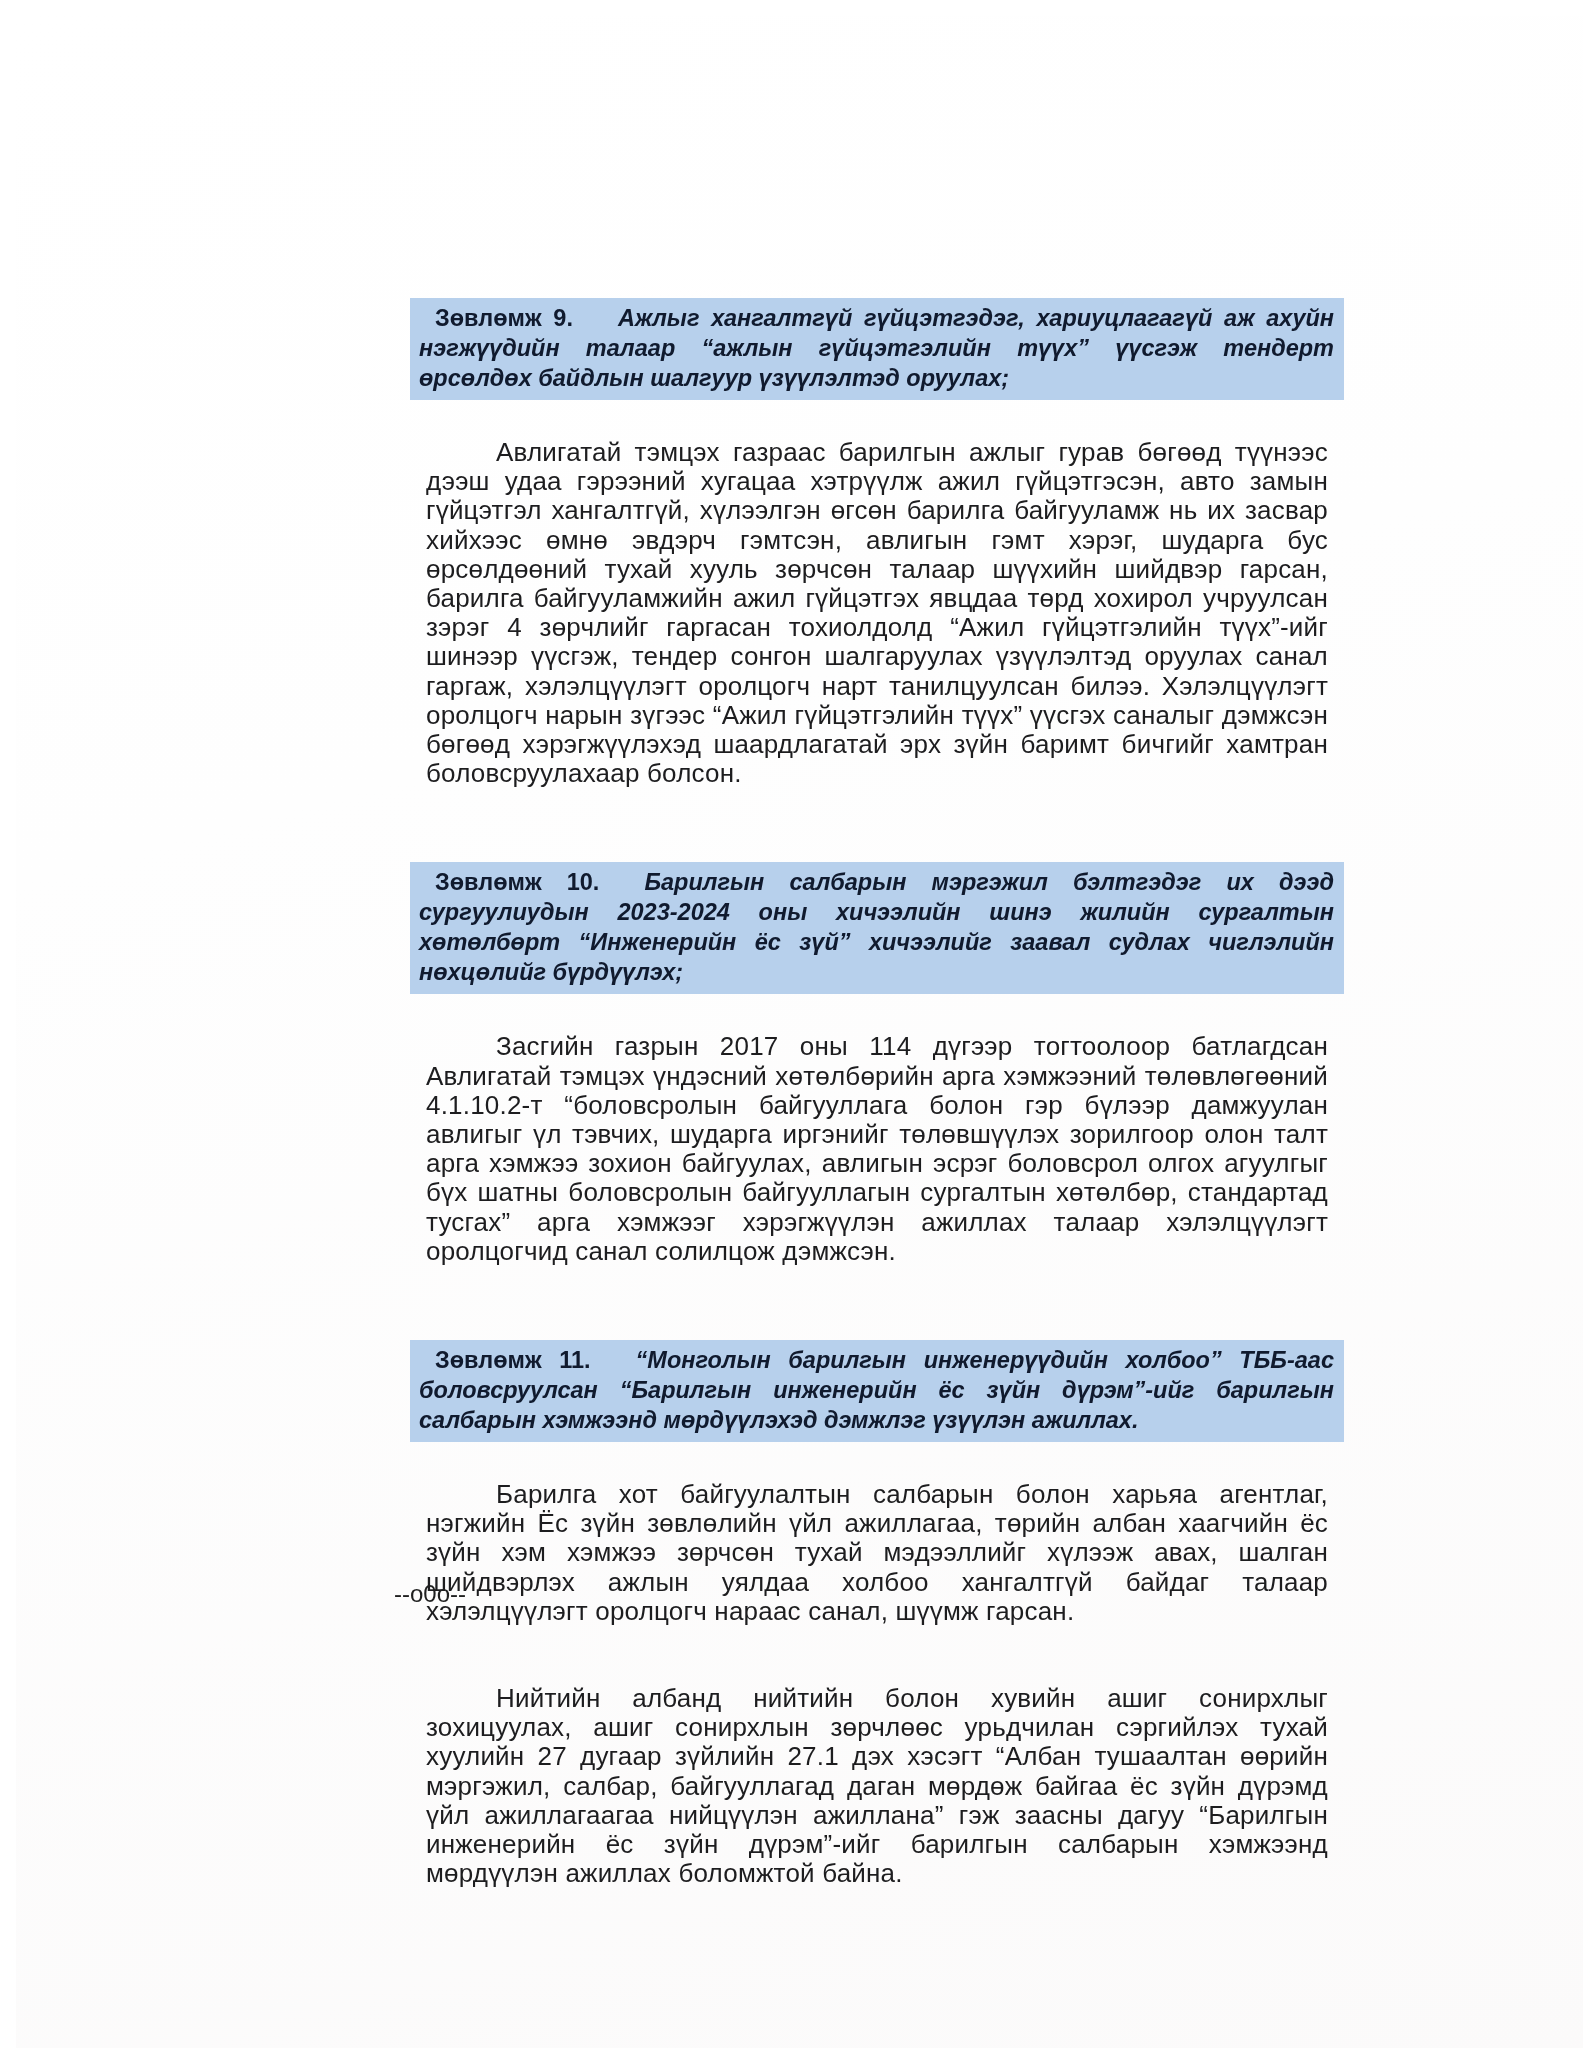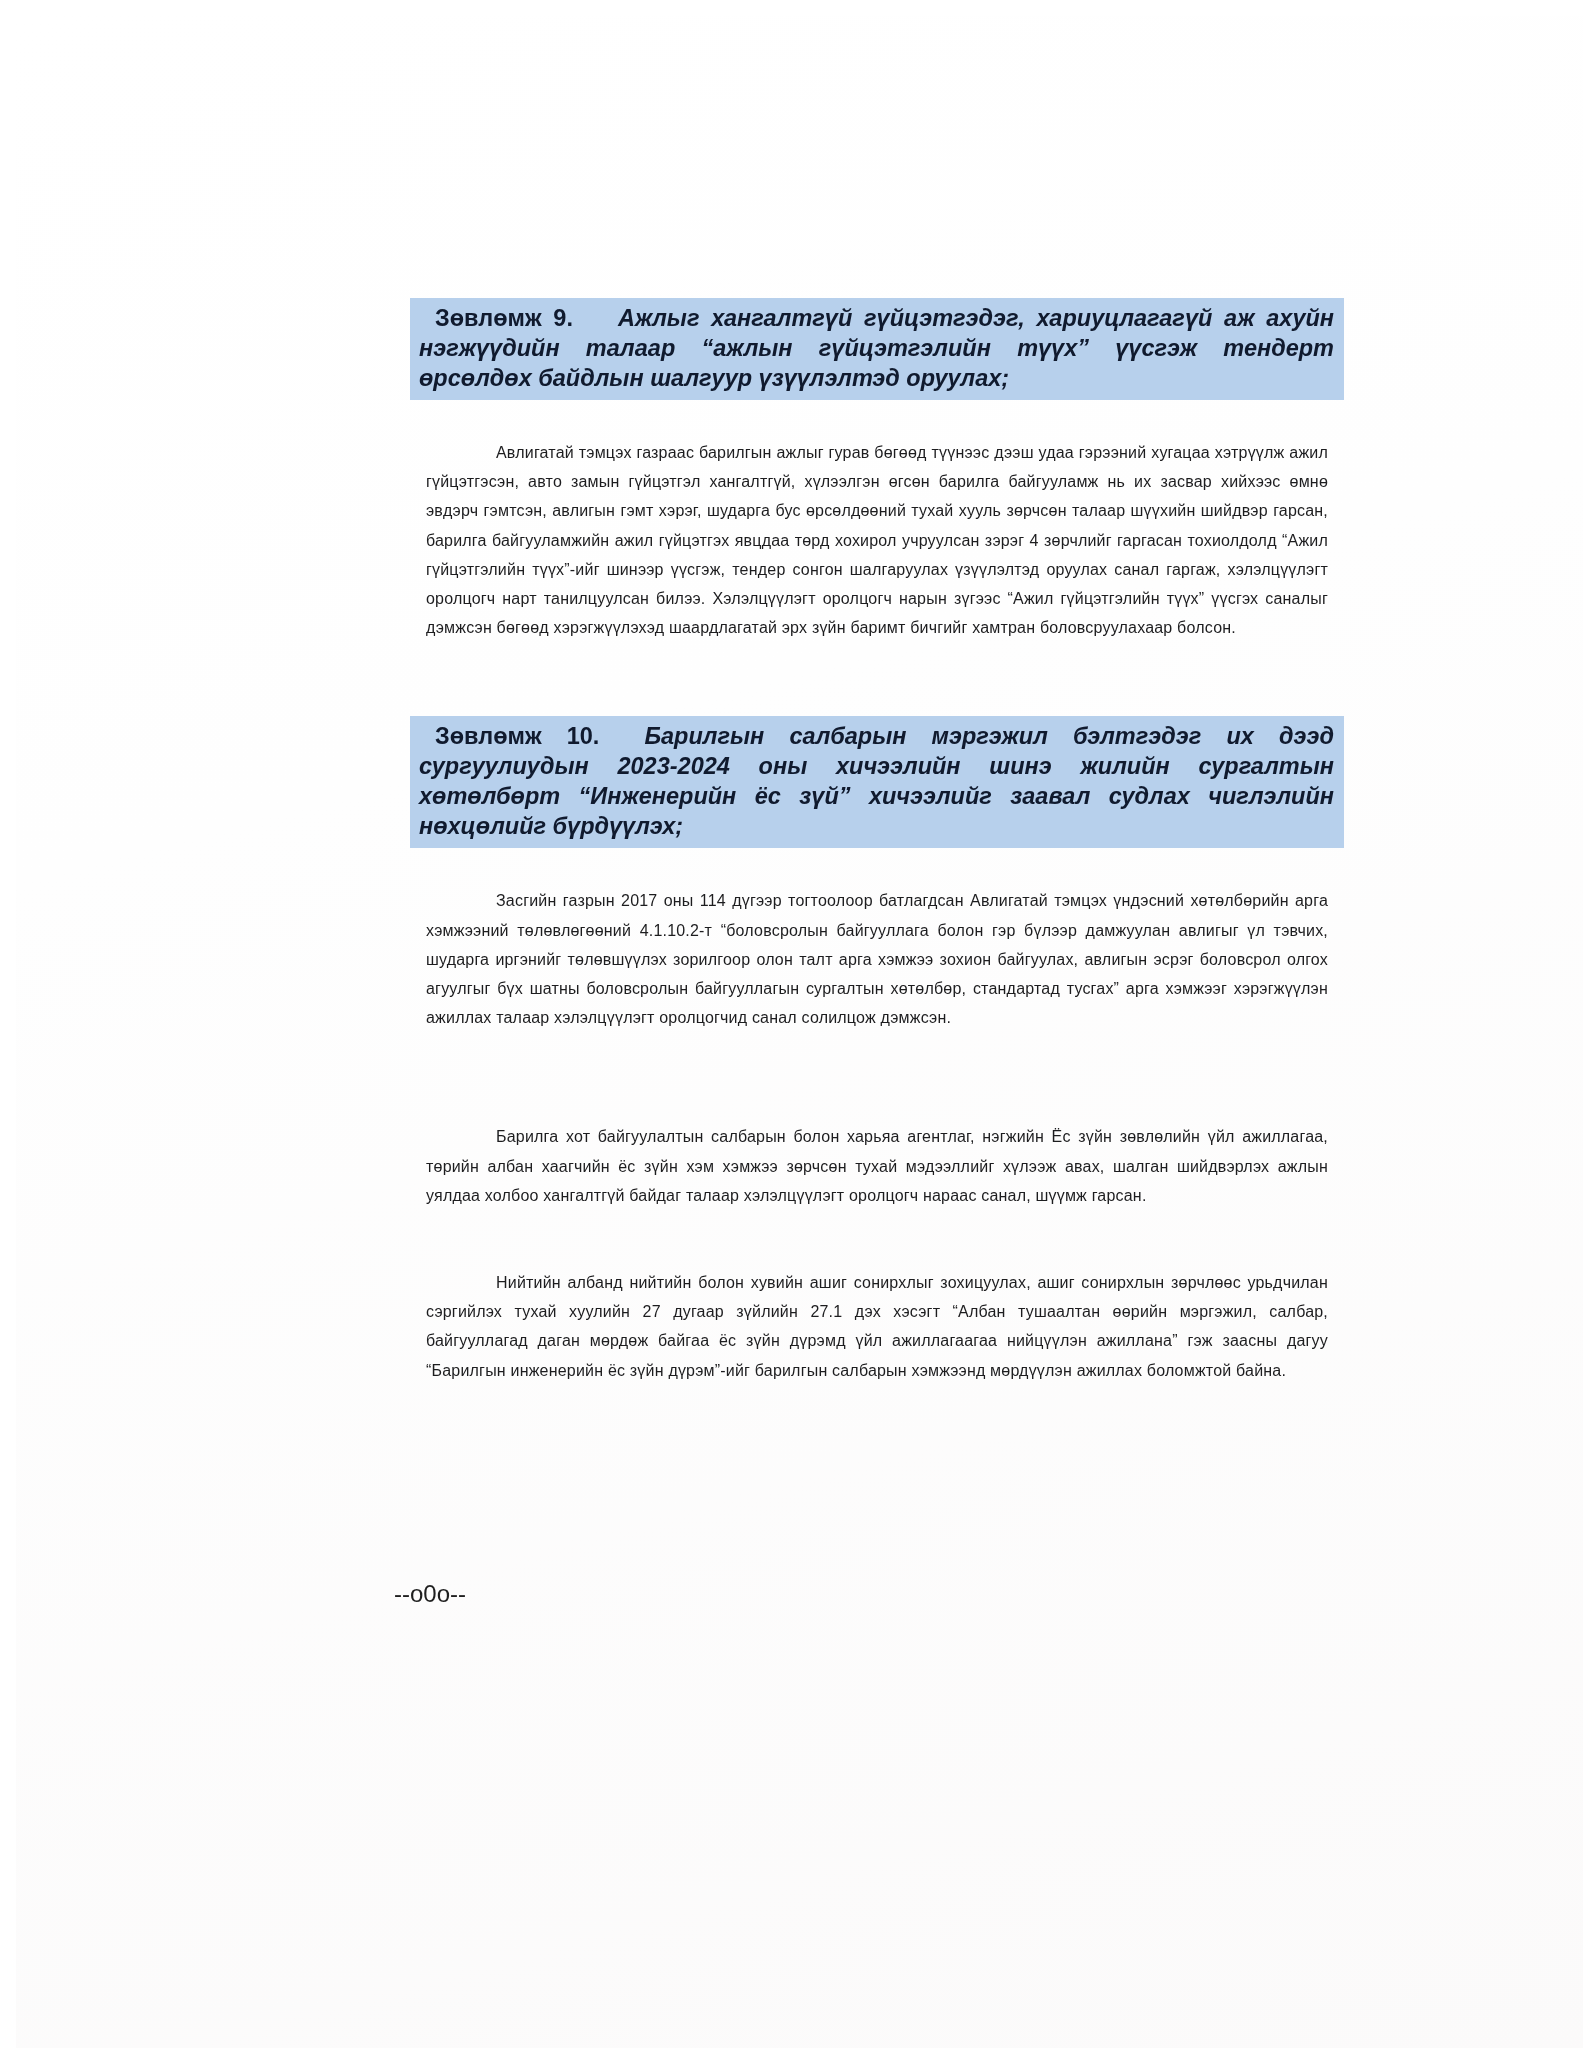--- a/index.html
+++ b/index.html
@@ -40,21 +40,21 @@
   .heading-label {
     font-style: normal;
     margin-right: 13px;
     white-space: nowrap;
   }
   .heading-text {
     font-style: italic;
   }
   .body-par {
     color: var(--body-ink);
-    font-size: 16px;
+    font-size: 26px;
     line-height: 29.2px;
     text-align: justify;
     text-indent: 70px;
     margin-bottom: 26px;
     letter-spacing: 0.2px;
   }
   .section { margin: 0; }
   .footer-mark {
     position: absolute;
     left: 362px;
@@ -78,20 +78,23 @@
     </div>
 
     <div class="section">
       <div class="heading-block">
         <span class="heading-label">Зөвлөмж 10.</span><span class="heading-text">Барилгын салбарын мэргэжил бэлтгэдэг их дээд сургуулиудын 2023-2024 оны хичээлийн шинэ жилийн сургалтын хөтөлбөрт “Инженерийн ёс зүй” хичээлийг заавал судлах чиглэлийн нөхцөлийг бүрдүүлэх;</span>
       </div>
       <p class="body-par">Засгийн газрын 2017 оны 114 дүгээр тогтоолоор батлагдсан Авлигатай тэмцэх үндэсний хөтөлбөрийн арга хэмжээний төлөвлөгөөний 4.1.10.2-т “боловсролын байгууллага болон гэр бүлээр дамжуулан авлигыг үл тэвчих, шударга иргэнийг төлөвшүүлэх зорилгоор олон талт арга хэмжээ зохион байгуулах, авлигын эсрэг боловсрол олгох агуулгыг бүх шатны боловсролын байгууллагын сургалтын хөтөлбөр, стандартад тусгах” арга хэмжээг хэрэгжүүлэн ажиллах талаар хэлэлцүүлэгт оролцогчид санал солилцож дэмжсэн.</p>
     </div>
 
     <div class="section">
+      <div class="heading-block">
+        <span class="heading-label">Зөвлөмж 11.</span><span class="heading-text">“Монголын барилгын инженерүүдийн холбоо” ТББ-аас боловсруулсан “Барилгын инженерийн ёс зүйн дүрэм”-ийг барилгын салбарын хэмжээнд мөрдүүлэхэд дэмжлэг үзүүлэн ажиллах.</span>
+      </div>
       <p class="body-par">Барилга хот байгуулалтын салбарын болон харьяа агентлаг, нэгжийн Ёс зүйн зөвлөлийн үйл ажиллагаа, төрийн албан хаагчийн ёс зүйн хэм хэмжээ зөрчсөн тухай мэдээллийг хүлээж авах, шалган шийдвэрлэх ажлын уялдаа холбоо хангалтгүй байдаг талаар хэлэлцүүлэгт оролцогч нараас санал, шүүмж гарсан.</p>
       <p class="body-par">Нийтийн албанд нийтийн болон хувийн ашиг сонирхлыг зохицуулах, ашиг сонирхлын зөрчлөөс урьдчилан сэргийлэх тухай хуулийн 27 дугаар зүйлийн 27.1 дэх хэсэгт “Албан тушаалтан өөрийн мэргэжил, салбар, байгууллагад даган мөрдөж байгаа ёс зүйн дүрэмд үйл ажиллагаагаа нийцүүлэн ажиллана” гэж заасны дагуу “Барилгын инженерийн ёс зүйн дүрэм”-ийг барилгын салбарын хэмжээнд мөрдүүлэн ажиллах боломжтой байна.</p>
     </div>
 
   </div>
 
   <div class="footer-mark">--o0o--</div>
 </div>
 
 </body></html>

